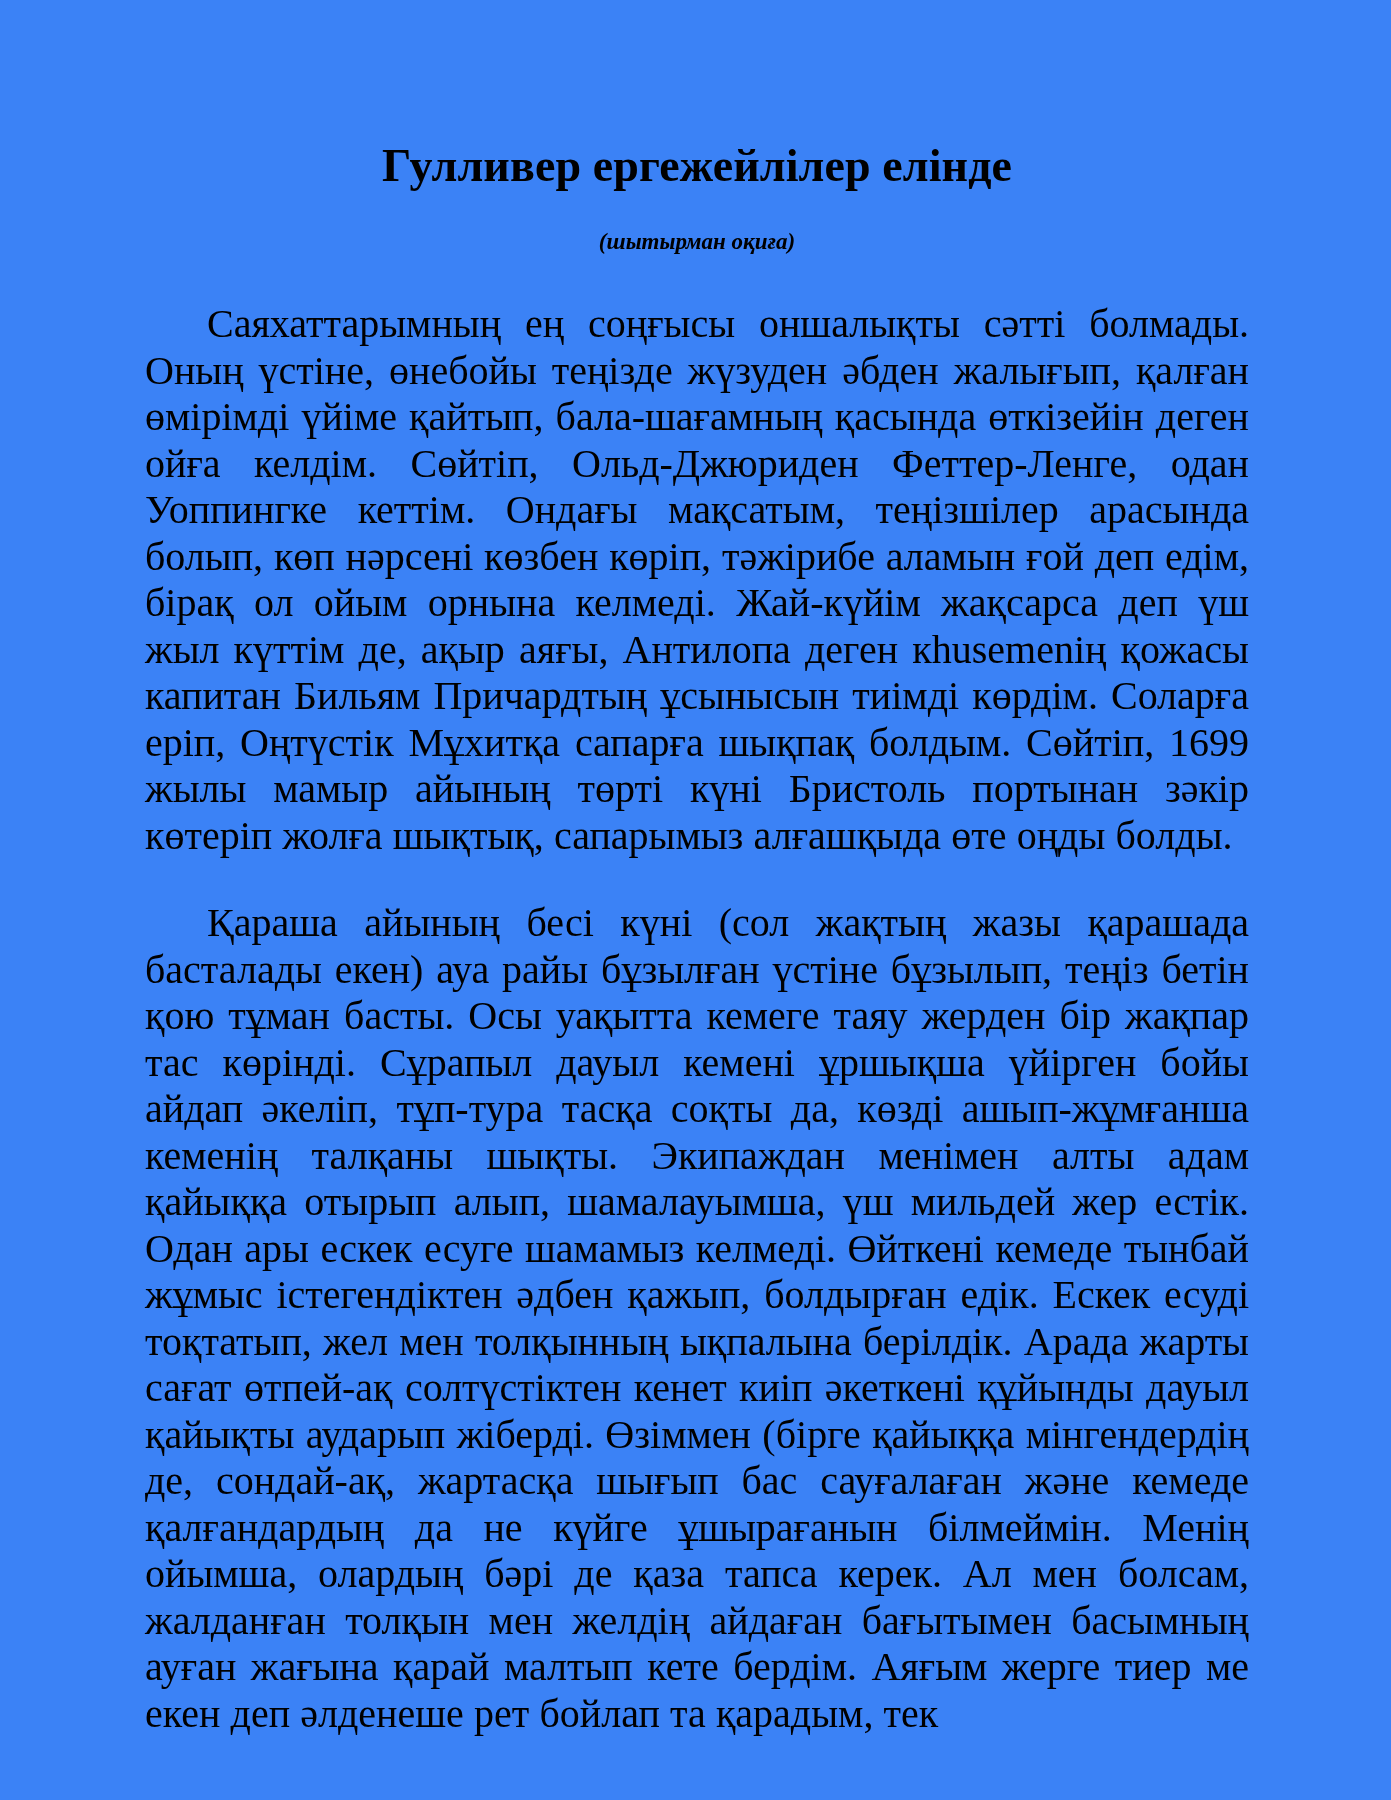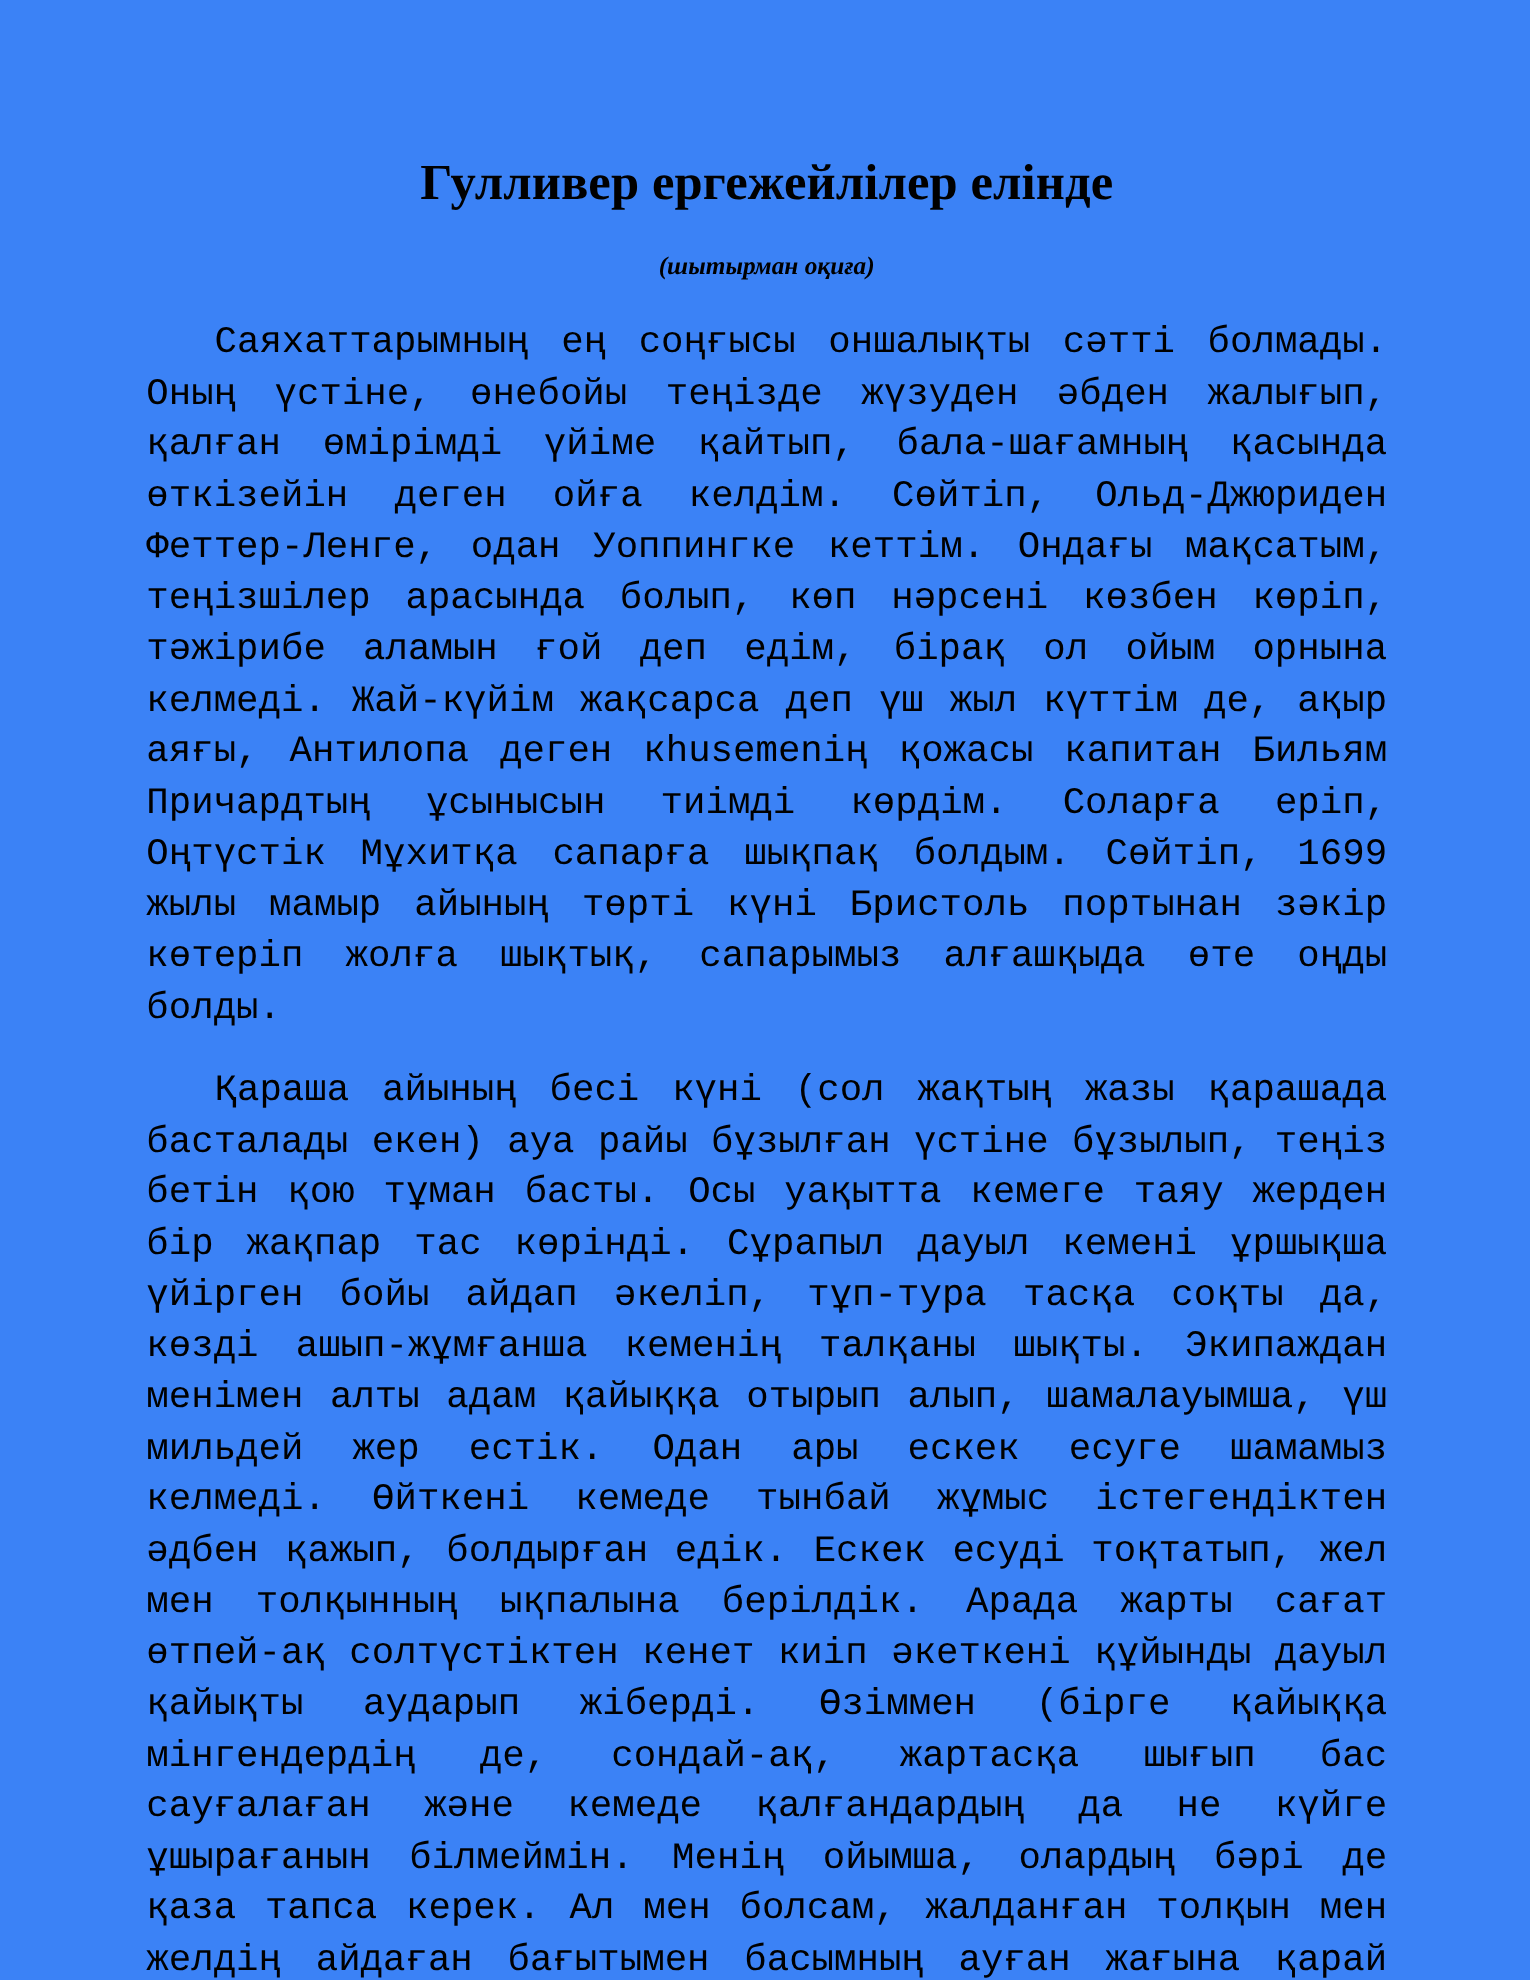--- a/index.html
+++ b/index.html
@@ -43,27 +43,27 @@
     line-height: 1.2;
     text-align: center;
     margin: 0;
     padding-top: 36px;
   }
   .body-text {
     margin: 0;
     padding: 0;
   }
   .para {
-    font-family: Liberation Mono, monospace;
-    font-size: 34px;
+    font-family: Liberation Serif, serif;
+    font-size: 40px;
     line-height: 46.5px;
     text-align: justify;
     text-align-last: left;
     text-indent: 62px;
-    margin: 0;
+    margin: 12px;
     hyphens: none;
     word-spacing: 0.2px;
   }
   .para-first {
     padding-top: 34px;
   }
   .para-gap {
     padding-top: 29px;
   }
 </style>

